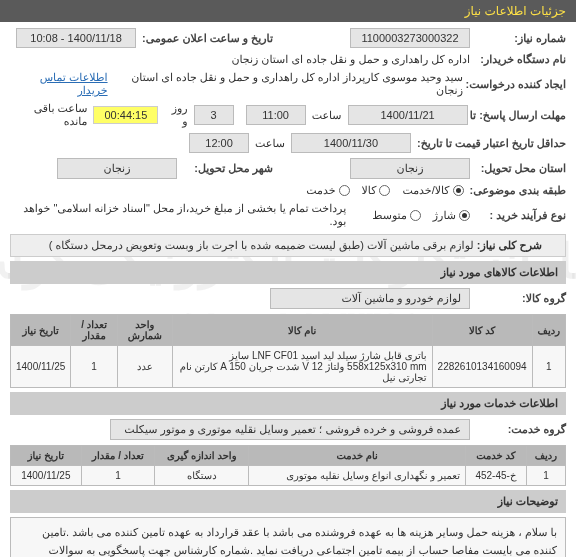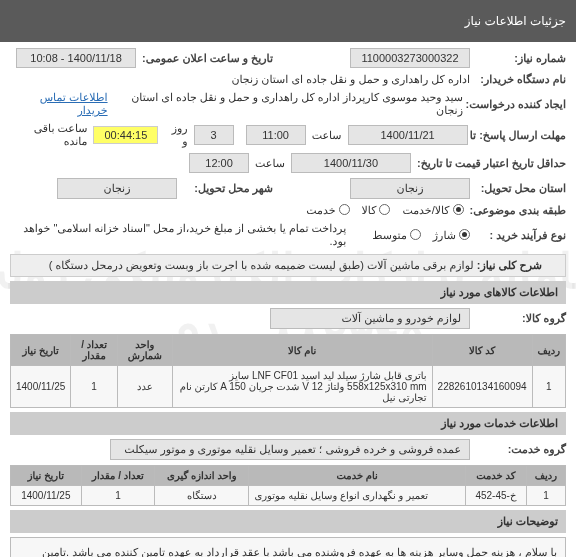--- a/index.html
+++ b/index.html
@@ -21,22 +21,22 @@
   pointer-events: none;
   z-index: 0;
   white-space: nowrap;
   font-weight: bold;
   text-align: center;
   line-height: 1.4;
 }
 .content { position: relative; z-index: 1; }
 .header-bar {
   background: #5a5a5a;
-  color: #ffffff;
-  padding: 14px 10px;
+  color: #fde047;
+  padding: 4px 10px;
   font-size: 12px;
 }
 .section {
   padding: 6px 10px;
 }
 .row {
   display: flex;
   align-items: center;
   margin-bottom: 5px;
   gap: 6px;
@@ -61,21 +61,21 @@
 .link {
   color: #2a6db5;
   text-decoration: underline;
   cursor: pointer;
 }
 .radio-group {
   display: flex;
   gap: 12px;
   align-items: center;
 }
-.radio-item { display: flex; align-items: flex-start; gap: 3px; }
+.radio-item { display: flex; align-items: center; gap: 3px; }
 .radio-dot {
   width: 11px; height: 11px; border: 1px solid #666; border-radius: 50%;
   display: inline-flex; align-items: center; justify-content: center;
 }
 .radio-dot.sel::after { content: ""; width: 5px; height: 5px; background: #333; border-radius: 50%; }
 .timer {
   background: #ffff66;
   padding: 2px 10px;
   border: 1px solid #ccc;
 }
@@ -267,21 +267,21 @@
         <th>نام خدمت</th>
         <th>واحد اندازه گیری</th>
         <th>تعداد / مقدار</th>
         <th>تاریخ نیاز</th>
       </tr>
         </thead>
       <tbody>
           <tr>
         <td>1</td>
         <td>خ-45-452</td>
-        <td style="text-align:left">تعمیر و نگهداری انواع وسایل نقلیه موتوری</td>
+        <td style="text-align:right">تعمیر و نگهداری انواع وسایل نقلیه موتوری</td>
         <td>دستگاه</td>
         <td>1</td>
         <td>1400/11/25</td>
       </tr>
         </tbody>
     </table>
 
     <div class="sub-band" style="background:#ccc">توضیحات نیاز</div>
     <div class="desc-box">با سلام ، هزینه حمل وسایر هزینه ها به عهده فروشنده می باشد با عقد قرارداد به عهده تامین کننده می باشد .تامین کننده می بایست مفاصا حساب از بیمه تامین اجتماعی دریافت نماید .شماره کارشناس جهت پاسخگویی به سوالات 09125423411آقای مهندس رمضانی</div>
 

